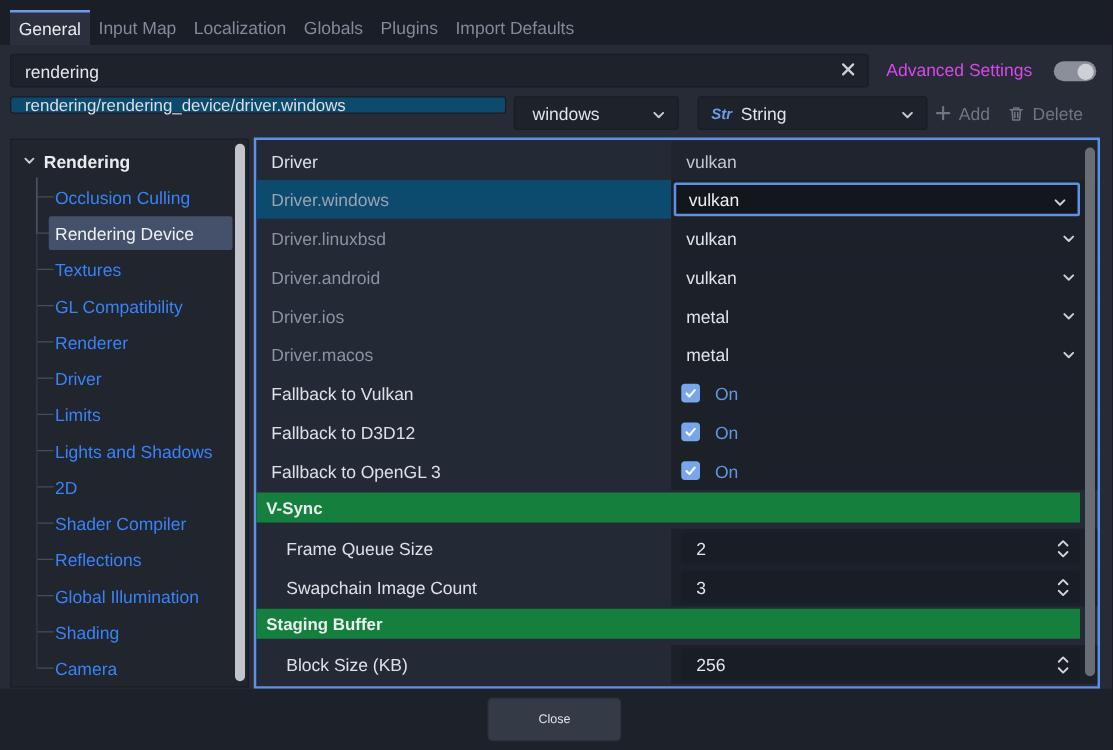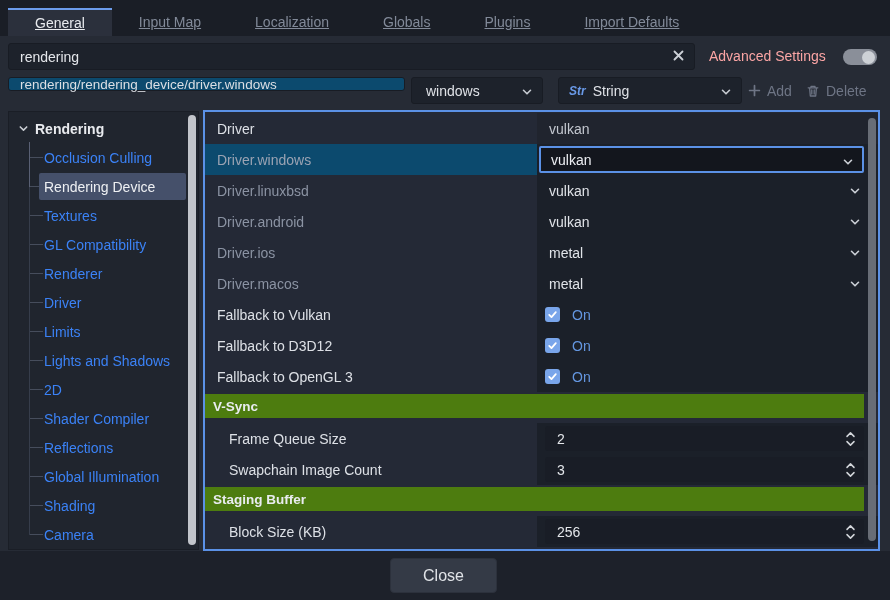--- a/index.html
+++ b/index.html
@@ -2,29 +2,29 @@
 <html><head>
 <meta charset="utf-8">
 <style>
   * { margin:0; padding:0; box-sizing:border-box; }
   html,body { background:#12151b; }
   body { font-family:"Liberation Sans","DejaVu Sans",sans-serif; -webkit-font-smoothing:antialiased; }
   .window { position:relative; width:890px; height:600px; background:#262b35; overflow:hidden; }
 
   
   .tabbar { position:absolute; left:0; top:0; width:890px; height:36px; background:#1a1e26; display:flex; align-items:flex-end; padding-left:8px; }
-  .tab { height:28px; display:flex; align-items:center; padding:0 27px; font-size:14px; color:#828a99; cursor:default;text-decoration:underline; }
+  .tab { height:28px; display:flex; align-items:center; padding:0 7px; font-size:14px; color:#828a99; cursor:default; }
   .tab.active { background:#2b303c; border-top:2px solid #6c9ceb; color:#e9ebef; }
 
   
   .toolband { position:absolute; left:0; top:36px; width:890px; height:75px; background:#262b35; }
   .search-input { position:absolute; left:8px; top:7px; width:687px; height:27px; background:#1d222b; border:1px solid #181c24; border-radius:3px; display:flex; align-items:center; }
   .search-text { padding-left:11px; font-size:14px; color:#e4e6ea; }
   .clear-icon { position:absolute; right:9px; top:5px; color:#ccd0d6; display:flex; }
-  .adv-label { position:absolute; left:709px; top:12px; font-size:14px; color:#fca5a5; }
+  .adv-label { position:absolute; left:709px; top:12px; font-size:14px; color:#d946ef; }
   .toggle { position:absolute; left:843px; top:13px; width:34px; height:16px; border-radius:8px; background:#8a8f99; }
   .toggle .knob { position:absolute; right:2px; top:1.5px; width:13px; height:13px; border-radius:50%; background:#cdd1d6; }
 
   .path-input { position:absolute; left:8px; top:41px; width:397px; height:14px; background:#0c4a6e; border:1px solid #181c24; border-radius:3px; display:flex; align-items:center; }
   .path-text { padding-left:11px; font-size:13.5px; color:#dcdfe4; white-space:nowrap; }
   .select { position:absolute; top:41px; height:27px; background:#1d222b; border:1px solid #181c24; border-radius:3px; display:flex; align-items:center; font-size:14px; color:#dfe2e7; }
   .select .chev { position:absolute; right:9px; top:8px; color:#c7cbd2; display:flex; }
   .select.feature { left:411px; width:132px; }
   .select.feature .sel-text { padding-left:14px; }
   .select.type { left:558px; width:184px; }
@@ -59,30 +59,30 @@
   .pvalue { flex:1; position:relative; background:#1b2029; display:flex; align-items:center; }
   .prow.r-text .pvalue { background:#20242e; }
   .val-text { padding-left:12px; font-size:14px; color:#e0e3e8; }
   .prow.r-text .val-text { color:#c3c7cf; }
   .pvalue .chev { position:absolute; right:17px; top:10px; color:#ccd0d6; display:flex; }
   .dd-focus { position:absolute; left:2px; right:14px; top:2px; bottom:2px; background:#13161d; border:2px solid #5b91e6; border-radius:2px; display:flex; align-items:center; }
   .dd-focus .val-text { padding-left:10px; color:#eceef2; }
   .dd-focus .chev { right:8px; top:8px; }
   .checkbox { margin-left:8px; width:15px; height:15px; border-radius:3px; background:#79a5ea; display:flex; align-items:center; justify-content:center; }
   .on-label { margin-left:12px; font-size:14px; color:#6496e0; }
-  .section-bar { position:absolute; left:0; top:2px; width:659px; height:24px; background:#4d7c0f; display:flex; align-items:center; }
+  .section-bar { position:absolute; left:0; top:2px; width:659px; height:24px; background:#15803d; display:flex; align-items:center; }
   .section-bar span { padding-left:8px; font-size:13.5px; font-weight:bold; color:#e9ecf0; }
   .spinbox { position:absolute; left:8px; right:14px; top:3px; bottom:3px; background:#191d26; border-radius:3px; display:flex; align-items:center; }
   .spinbox .val-text { color:#e3e6ea; }
   .spinbox .spin-ic { position:absolute; right:8px; top:5px; color:#d3d6db; display:flex; }
   .main-scroll { position:absolute; right:2px; top:6px; width:8px; height:423px; background:#686d76; border-radius:4px; }
 
   
   .footer { position:absolute; left:0; top:551px; width:890px; height:49px; background:#1d212a; }
-  .close-btn { position:absolute; left:390px; top:7px; width:107px; height:35px; background:#343a46; border:1px solid #2c313c; border-radius:4px; color:#e0e3e7; font-size:16px; font-family:inherit; }
+  .close-btn { position:absolute; left:390px; top:7px; width:107px; height:35px; background:#343a46; border:1px solid #2c313c; border-radius:4px; color:#e0e3e7; font-size:10px; font-family:inherit; }
 </style>
 </head>
 <body>
 
 <div class="window">
 
   <div class="tabbar">
       <div class="tab active">General</div>
       <div class="tab">Input Map</div>
       <div class="tab">Localization</div>

